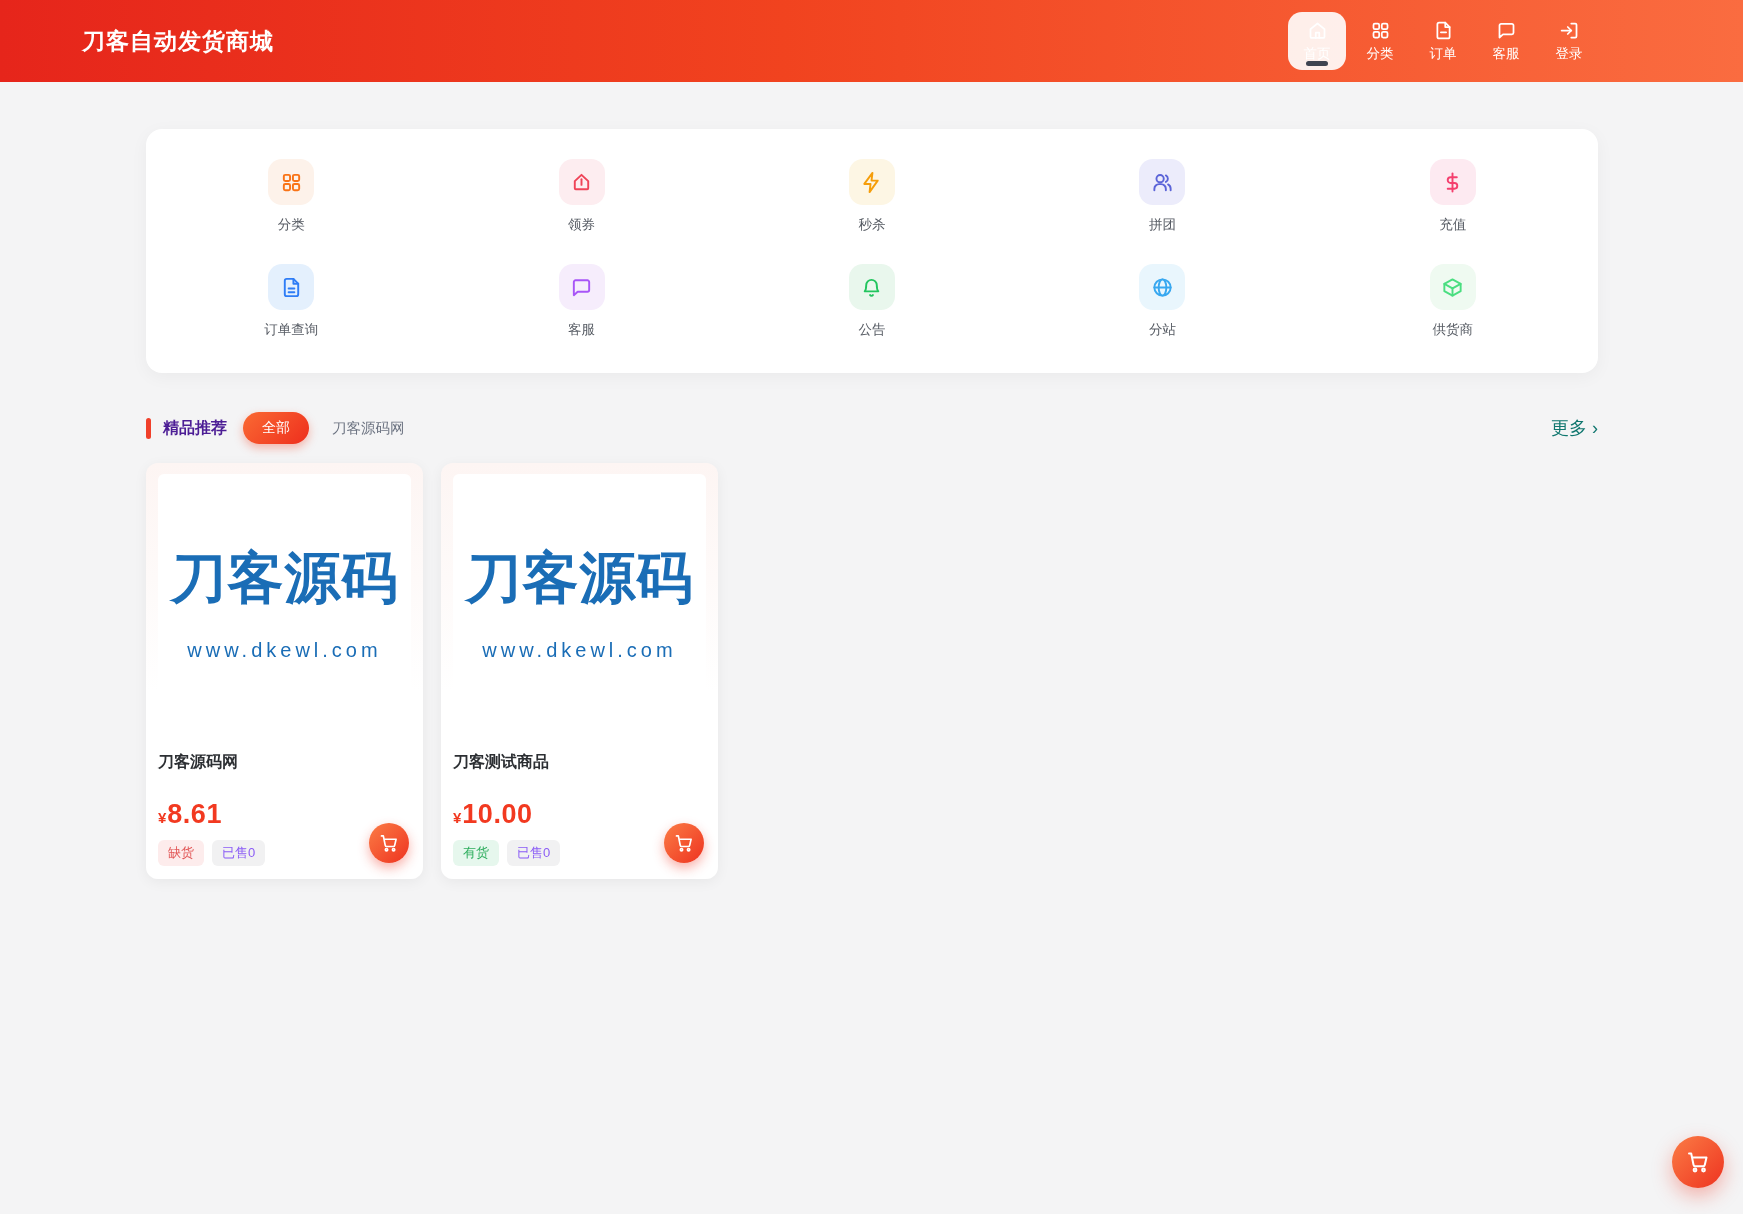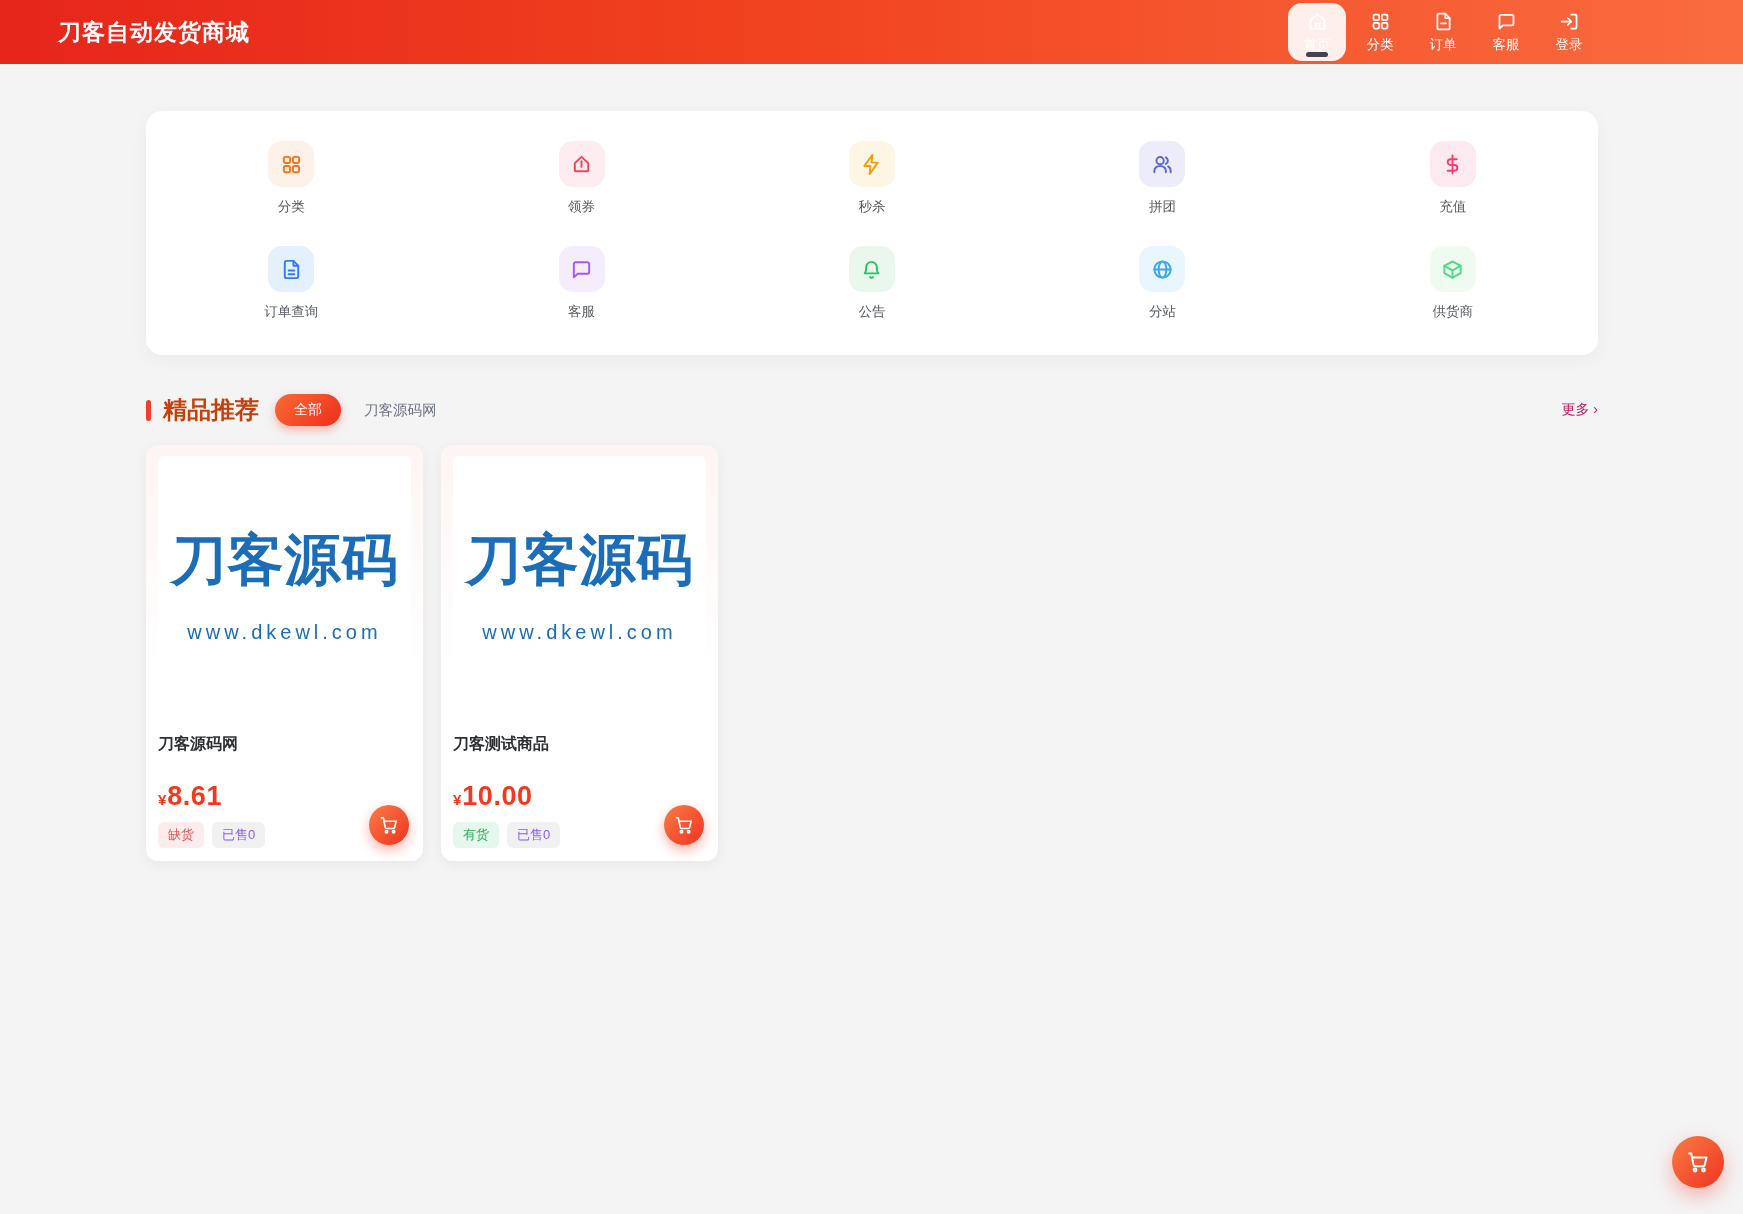--- a/index.html
+++ b/index.html
@@ -5,24 +5,24 @@
   * { margin:0; padding:0; box-sizing:border-box; }
   html,body { width:1743px; height:1214px; }
   body {
     font-family:"Liberation Sans","DejaVu Sans",sans-serif;
     background:#f4f4f5;
     position:relative;
     overflow:hidden;
   }
   
   .header {
-    height:64px;
+    height:82px;
     background:linear-gradient(90deg,#e6251b 0%,#f1431f 45%,#fa6c40 100%);
     display:flex; align-items:center;
-    padding:0 145px 0 58px;
+    padding:0 145px 0 82px;
   }
   .logo { font-size:23px; font-weight:bold; color:#fff; letter-spacing:1px; white-space:nowrap; }
   .search {
     margin-left:15px; width:600px; height:40px;
     background:rgba(255,255,255,0.22); border-radius:20px;
     display:flex; align-items:center; padding:0 15px; gap:9px;
   }
   .search .icn { width:18px; height:18px; color:rgba(255,255,255,0.85); flex:0 0 auto; display:flex; }
   .search input {
     background:transparent; border:none; outline:none;
@@ -58,32 +58,32 @@
     background:none; border:none; font-family:inherit;
   }
   .tile {
     width:46px; height:46px; border-radius:14px;
     display:flex; align-items:center; justify-content:center;
   }
   .tile .icn { width:23px; height:23px; display:flex; }
   
   .section-head { display:flex; align-items:center; margin-top:37px; height:36px; }
   .accent-bar { width:5px; height:21px; border-radius:3px; background:#f0402a; margin-right:12px; }
-  .section-title { font-size:24px; font-weight:bold; color:#c2410c; }
+  .section-title { font-size:16px; font-weight:bold; color:#4c1d95; }
   .tabs { display:flex; align-items:flex-start; gap:21px; margin-left:16px; }
   .tab {
     font-size:14.5px; color:#6b7280; cursor:pointer;
     background:none; border:none; font-family:inherit; padding:7px 2px;
   }
   .tab.active {
     background:linear-gradient(135deg,#fa6a33,#ee2e1d);
     color:#fff; font-size:14px; padding:7px 19px; border-radius:18px;
     box-shadow:0 4px 10px rgba(240,60,30,0.35);
   }
-  .more { margin-left:auto; color:#be185d; font-size:14px; cursor:pointer; background:none; border:none; font-family:inherit; }
+  .more { margin-left:auto; color:#0f766e; font-size:18px; cursor:pointer; background:none; border:none; font-family:inherit; }
   
   .products { display:flex; gap:18px; margin-top:17px; }
   .card {
     width:277px; height:416px;
     background:linear-gradient(180deg,#fdf5f3,#ffffff 55%);
     border-radius:12px; box-shadow:0 3px 14px rgba(0,0,0,0.055);
     padding:11px 12px; position:relative; cursor:pointer;
   }
   .pimg {
     height:254px; border-radius:6px; background:#fff;

